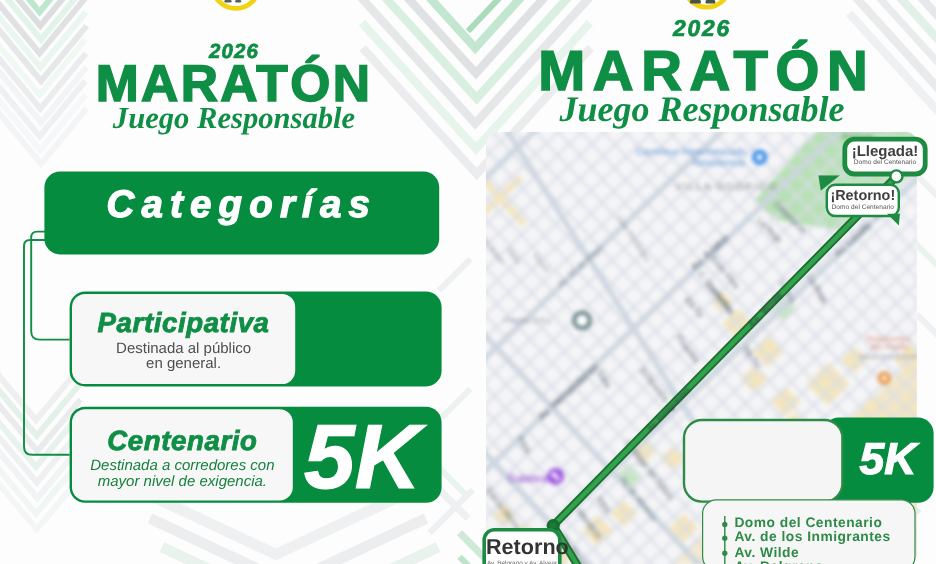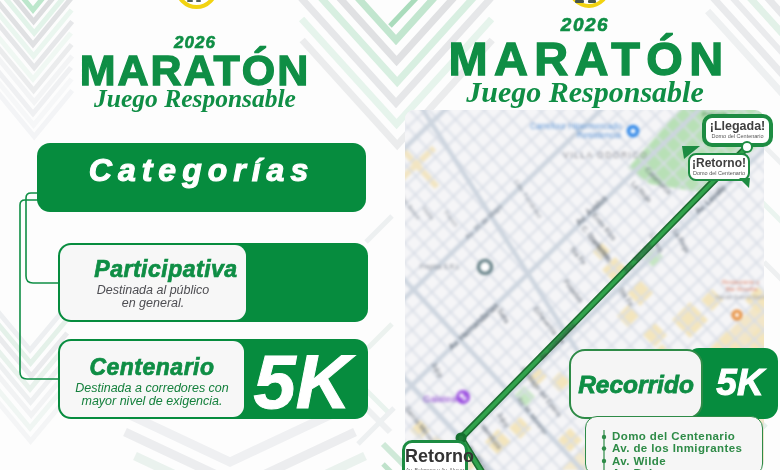--- a/index.html
+++ b/index.html
@@ -77,23 +77,23 @@
 </svg>
 
 <div class="abs" style="left:37px;top:143px;width:329px;height:69px;border-radius:13px;background:#068c3e;"></div>
 
 <div class="abs ctr" style="left:37px;top:152px;width:329px;font-size:32px;font-weight:bold;font-style:italic;color:#fff;letter-spacing:6px;-webkit-text-stroke:1.1px #fff;">Categorías</div>
 
 <div class="abs" style="left:58px;top:243px;width:310px;height:79px;border-radius:13px;background:#068c3e;"></div>
 
 <div class="abs" style="left:60px;top:245px;width:186px;height:75px;border-radius:11px;background:#f7f7f7;"></div>
 
-<div class="abs ctr" style="left:60px;top:256px;width:186px;font-size:23px;font-weight:bold;font-style:italic;color:#0f8e45;letter-spacing:0.5px;padding-left:13px;-webkit-text-stroke:0.7px #0f8e45;">Participativa</div>
-
-<div class="abs ctr" style="left:60px;top:284px;width:186px;font-size:12.5px;font-style:italic;color:#4e4e53;line-height:13px;">Destinada al público<br>en general.</div>
+<div class="abs ctr" style="left:60px;top:256px;width:186px;font-size:23px;font-weight:bold;font-style:italic;color:#0f8e45;letter-spacing:0.5px;-webkit-text-stroke:0.7px #0f8e45;">Participativa</div>
+
+<div class="abs ctr" style="left:60px;top:284px;width:186px;font-size:12.5px;color:#4e4e53;line-height:13px;">Destinada al público<br>en general.</div>
 
 
 <div class="abs" style="left:58px;top:339px;width:310px;height:80px;border-radius:13px;background:#068c3e;"></div>
 
 <div class="abs" style="left:60px;top:341px;width:184px;height:76px;border-radius:11px;background:#f7f7f7;"></div>
 
 <div class="abs ctr" style="left:60px;top:354px;width:184px;font-size:23px;font-weight:bold;font-style:italic;color:#0f8e45;letter-spacing:0.5px;-webkit-text-stroke:0.7px #0f8e45;">Centenario</div>
 
 <div class="abs ctr" style="left:60px;top:382px;width:184px;font-size:12.5px;font-style:italic;color:#15803d;line-height:13px;">Destinada a corredores con<br>mayor nivel de exigencia.</div>
 
@@ -408,21 +408,20 @@
 <div style="font-size:18px;font-weight:bold;color:#333;margin-top:3px;">Retorno</div>
 <div style="font-size:5.3px;color:#666;">Av. Belgrano y Av. Alvear</div>
 </div>
 
 <div class="abs" style="left:686px;top:348px;width:92px;height:71px;background:#068c3e;border-radius:13px;"></div>
 
 <div class="abs" style="left:700px;top:362px;width:80px;font-size:37px;font-weight:bold;font-style:italic;color:#fff;text-align:center;-webkit-text-stroke:1px #fff;">5K</div>
 
 <div class="abs" style="left:569px;top:349px;width:134px;height:70px;background:#f5f5f5;border:2px solid #2e8b47;border-radius:16px;box-sizing:border-box;"></div>
 
-<div class="abs ctr" style="left:569px;top:371px;width:134px;font-size:24.5px;font-weight:bold;font-style:italic;color:#0f8e45;-webkit-text-stroke:0.8px #0f8e45;">Recorrido</div>
 
 <div class="abs" style="left:585px;top:416px;width:178px;height:60px;background:#f6f6f6;border:1.5px solid #2e8b47;border-radius:12px;box-sizing:border-box;"></div>
 
 <svg class="abs" style="left:598px;top:424px;" width="14" height="46" viewBox="0 0 14 46">
 <line x1="6" y1="6" x2="6" y2="46" stroke="#2e8b47" stroke-width="1.2"></line>
 <circle cx="6" cy="13" r="2.2" fill="#2e8b47"></circle>
 <circle cx="6" cy="24.5" r="2.2" fill="#2e8b47"></circle>
 <circle cx="6" cy="37" r="2.2" fill="#2e8b47"></circle>
 </svg>
 

